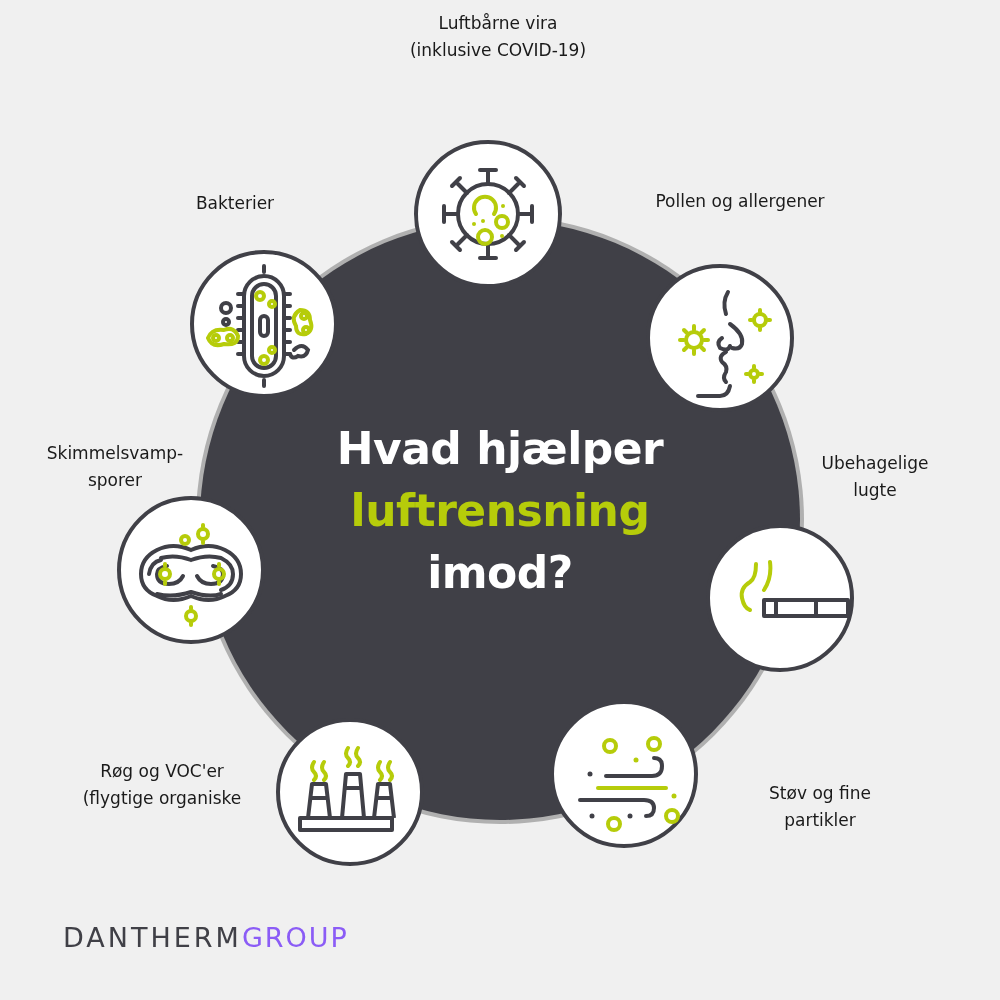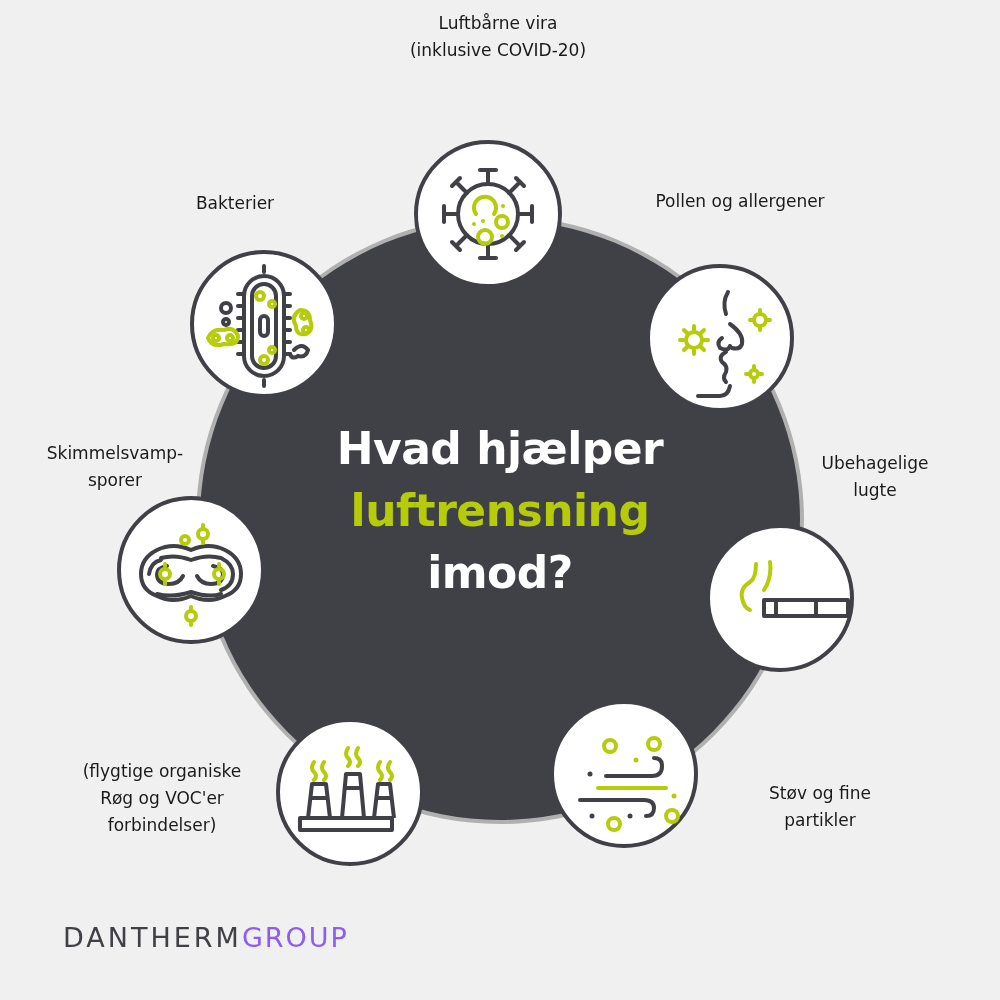--- a/index.html
+++ b/index.html
@@ -21,21 +21,21 @@
 <div class="big-inner"></div>
 
 <div class="headline">
   <div>Hvad hjælper</div>
   <div class="accent">luftrensning</div>
   <div>imod?</div>
 </div>
 
 <div class="label" style="left:388px;top:10px;width:220px;">
   <div>Luftbårne vira</div>
-  <div>(inklusive COVID-20)</div>
+  <div>(inklusive COVID-19)</div>
 </div>
 <div class="node" style="left:414px;top:140px;">
   <svg viewBox="0 0 140 140">
     <g fill="none" stroke="#404047" stroke-width="4" stroke-linecap="round" stroke-linejoin="round">
       <circle cx="70" cy="70" r="30"></circle>
       <line x1="70" y1="40" x2="70" y2="28"></line>
         <line x1="62" y1="26" x2="78" y2="26"></line>
       <line x1="70" y1="100" x2="70" y2="112"></line>
         <line x1="62" y1="114" x2="78" y2="114"></line>
       <line x1="40" y1="70" x2="28" y2="70"></line>
@@ -187,23 +187,22 @@
       <line x1="106" y1="72" x2="106" y2="88"></line>
     </g>
     <g fill="none" stroke="#b6cc0a" stroke-width="4" stroke-linecap="round">
       <path d="M46 36 q0 14 -6 18 q-10 6 -8 16 q2 10 8 12"></path>
       <path d="M60 34 q2 16 -6 28"></path>
     </g>
   </svg>
 </div>
 
 <div class="label" style="left:62px;top:758px;width:200px;">
+  <div>Røg og VOC'er</div>
   <div>(flygtige organiske</div>
-  <div>Røg og VOC'er</div>
-  <div>forbindelser)</div>
 </div>
 <div class="node" style="left:276px;top:718px;">
   <svg viewBox="0 0 140 140">
     <g fill="none" stroke="#404047" stroke-width="4" stroke-linejoin="round">
       <rect x="30" y="96" width="92" height="12" transform="translate(-10,0)"></rect>
       <path d="M28 96 L32 62 L46 62 L50 96"></path>
         <line x1="30" y1="76" x2="48" y2="76"></line>
       <path d="M62 96 L66 52 L80 52 L84 96"></path>
         <line x1="64" y1="66" x2="82" y2="66"></line>
       <path d="M94 96 L98 62 L110 62 L114 96"></path>

